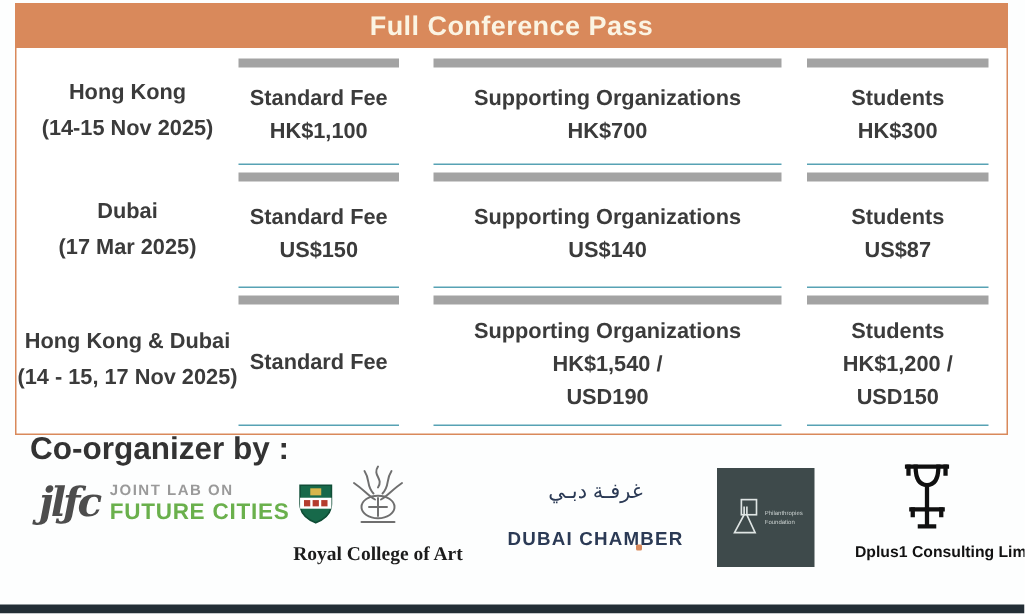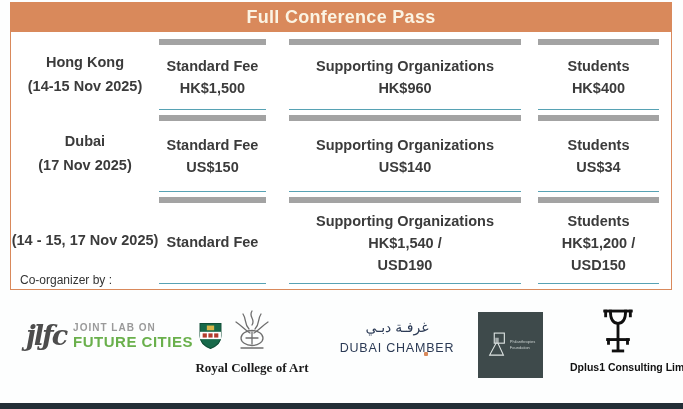--- a/index.html
+++ b/index.html
@@ -31,22 +31,22 @@
   .loc{width:148px;font-weight:700;font-size:14.5px;line-height:1.6;}
   .fee{border-top:6px solid #a3a3a3;border-bottom:1px solid #57a2b4;}
   .fee-standard{width:107px;margin-left:0;}
   .fee-supporting{width:232px;margin-left:23px;}
   .fee-students{width:121px;margin-left:17px;}
   .fee-label{font-weight:700;font-size:14.5px;line-height:1.6;}
   .price{font-weight:700;font-size:14.5px;line-height:1.5;white-space:pre-line;}
 
   
   .coorg-heading{
-    position:absolute;left:20px;top:273px;
-    font-size:12px;font-weight:400;color:#333;
+    position:absolute;left:20px;top:288px;
+    font-size:21px;font-weight:700;color:#333;
   }
   .logo{position:absolute;}
   
   .logo-jlfc{left:26px;top:320px;display:flex;align-items:center;}
   .jlfc-mark{
     font-family:"DejaVu Serif", serif;font-style:italic;font-weight:700;
     font-size:27px;color:#4d4d4d;margin-right:7px;letter-spacing:-2px;
   }
   .jlfc-text{display:flex;flex-direction:column;margin-right:6px;}
   .jlfc-line1{font-size:10px;color:#9a9a9a;letter-spacing:1px;font-weight:600;}
@@ -54,21 +54,21 @@
   
   .logo-rca{left:192px;top:308px;width:120px;text-align:center;}
   .rca-name{
     font-family:"Liberation Serif", serif;font-weight:700;
     font-size:13px;color:#1c1c1c;margin-top:2px;white-space:nowrap;
   }
   
   .logo-dubai{left:338px;top:320px;width:118px;text-align:center;color:#2b3a55;}
   .dubai-arabic{font-size:14px;line-height:1.1;position:relative;direction:rtl;}
   .dubai-dot{position:absolute;width:4px;height:4px;background:#d9895b;border-radius:1px;right:28px;bottom:-1px;}
-  .dubai-name{font-size:12.5px;font-weight:400;letter-spacing:.8px;margin-top:6px;white-space:nowrap;}
+  .dubai-name{font-size:12.5px;font-weight:700;letter-spacing:.8px;margin-top:17px;white-space:nowrap;}
   
   .logo-foundation{
     left:478px;top:312px;width:65px;height:66px;background:#3e4a4b;
     display:flex;align-items:center;justify-content:center;gap:2px;
   }
   .foundation-text{color:#c9d0cf;font-size:4px;line-height:1.6;text-align:left;}
   
   .logo-dplus1{left:570px;top:308px;width:96px;text-align:center;}
   .dplus1-name{font-size:10.5px;font-weight:700;color:#111;margin-top:3px;white-space:nowrap;}
 
@@ -83,53 +83,54 @@
     <div class="table-header">Full Conference Pass</div>
     <div class="table-body">
 
       <div class="row row-1">
         <div class="cell loc">
           <div>Hong Kong</div>
           <div>(14-15 Nov 2025)</div>
         </div>
         <div class="cell fee fee-standard">
           <div class="fee-label">Standard Fee</div>
-          <div class="price">HK$1,500</div>
+          <div class="price">HK$1,100</div>
         </div>
         <div class="cell fee fee-supporting">
           <div class="fee-label">Supporting Organizations</div>
-          <div class="price">HK$960</div>
+          <div class="price">HK$700</div>
         </div>
         <div class="cell fee fee-students">
           <div class="fee-label">Students</div>
-          <div class="price">HK$400</div>
+          <div class="price">HK$300</div>
         </div>
       </div>
 
       <div class="row row-2">
         <div class="cell loc">
           <div>Dubai</div>
-          <div>(17 Nov 2025)</div>
+          <div>(17 Mar 2025)</div>
         </div>
         <div class="cell fee fee-standard">
           <div class="fee-label">Standard Fee</div>
           <div class="price">US$150</div>
         </div>
         <div class="cell fee fee-supporting">
           <div class="fee-label">Supporting Organizations</div>
           <div class="price">US$140</div>
         </div>
         <div class="cell fee fee-students">
           <div class="fee-label">Students</div>
-          <div class="price">US$34</div>
+          <div class="price">US$87</div>
         </div>
       </div>
 
       <div class="row row-3">
         <div class="cell loc">
+          <div>Hong Kong &amp; Dubai</div>
           <div>(14 - 15, 17 Nov 2025)</div>
         </div>
         <div class="cell fee fee-standard">
           <div class="fee-label">Standard Fee</div>
         </div>
         <div class="cell fee fee-supporting">
           <div class="fee-label">Supporting Organizations</div>
           <div class="price">HK$1,540 /
 USD190</div>
         </div>

